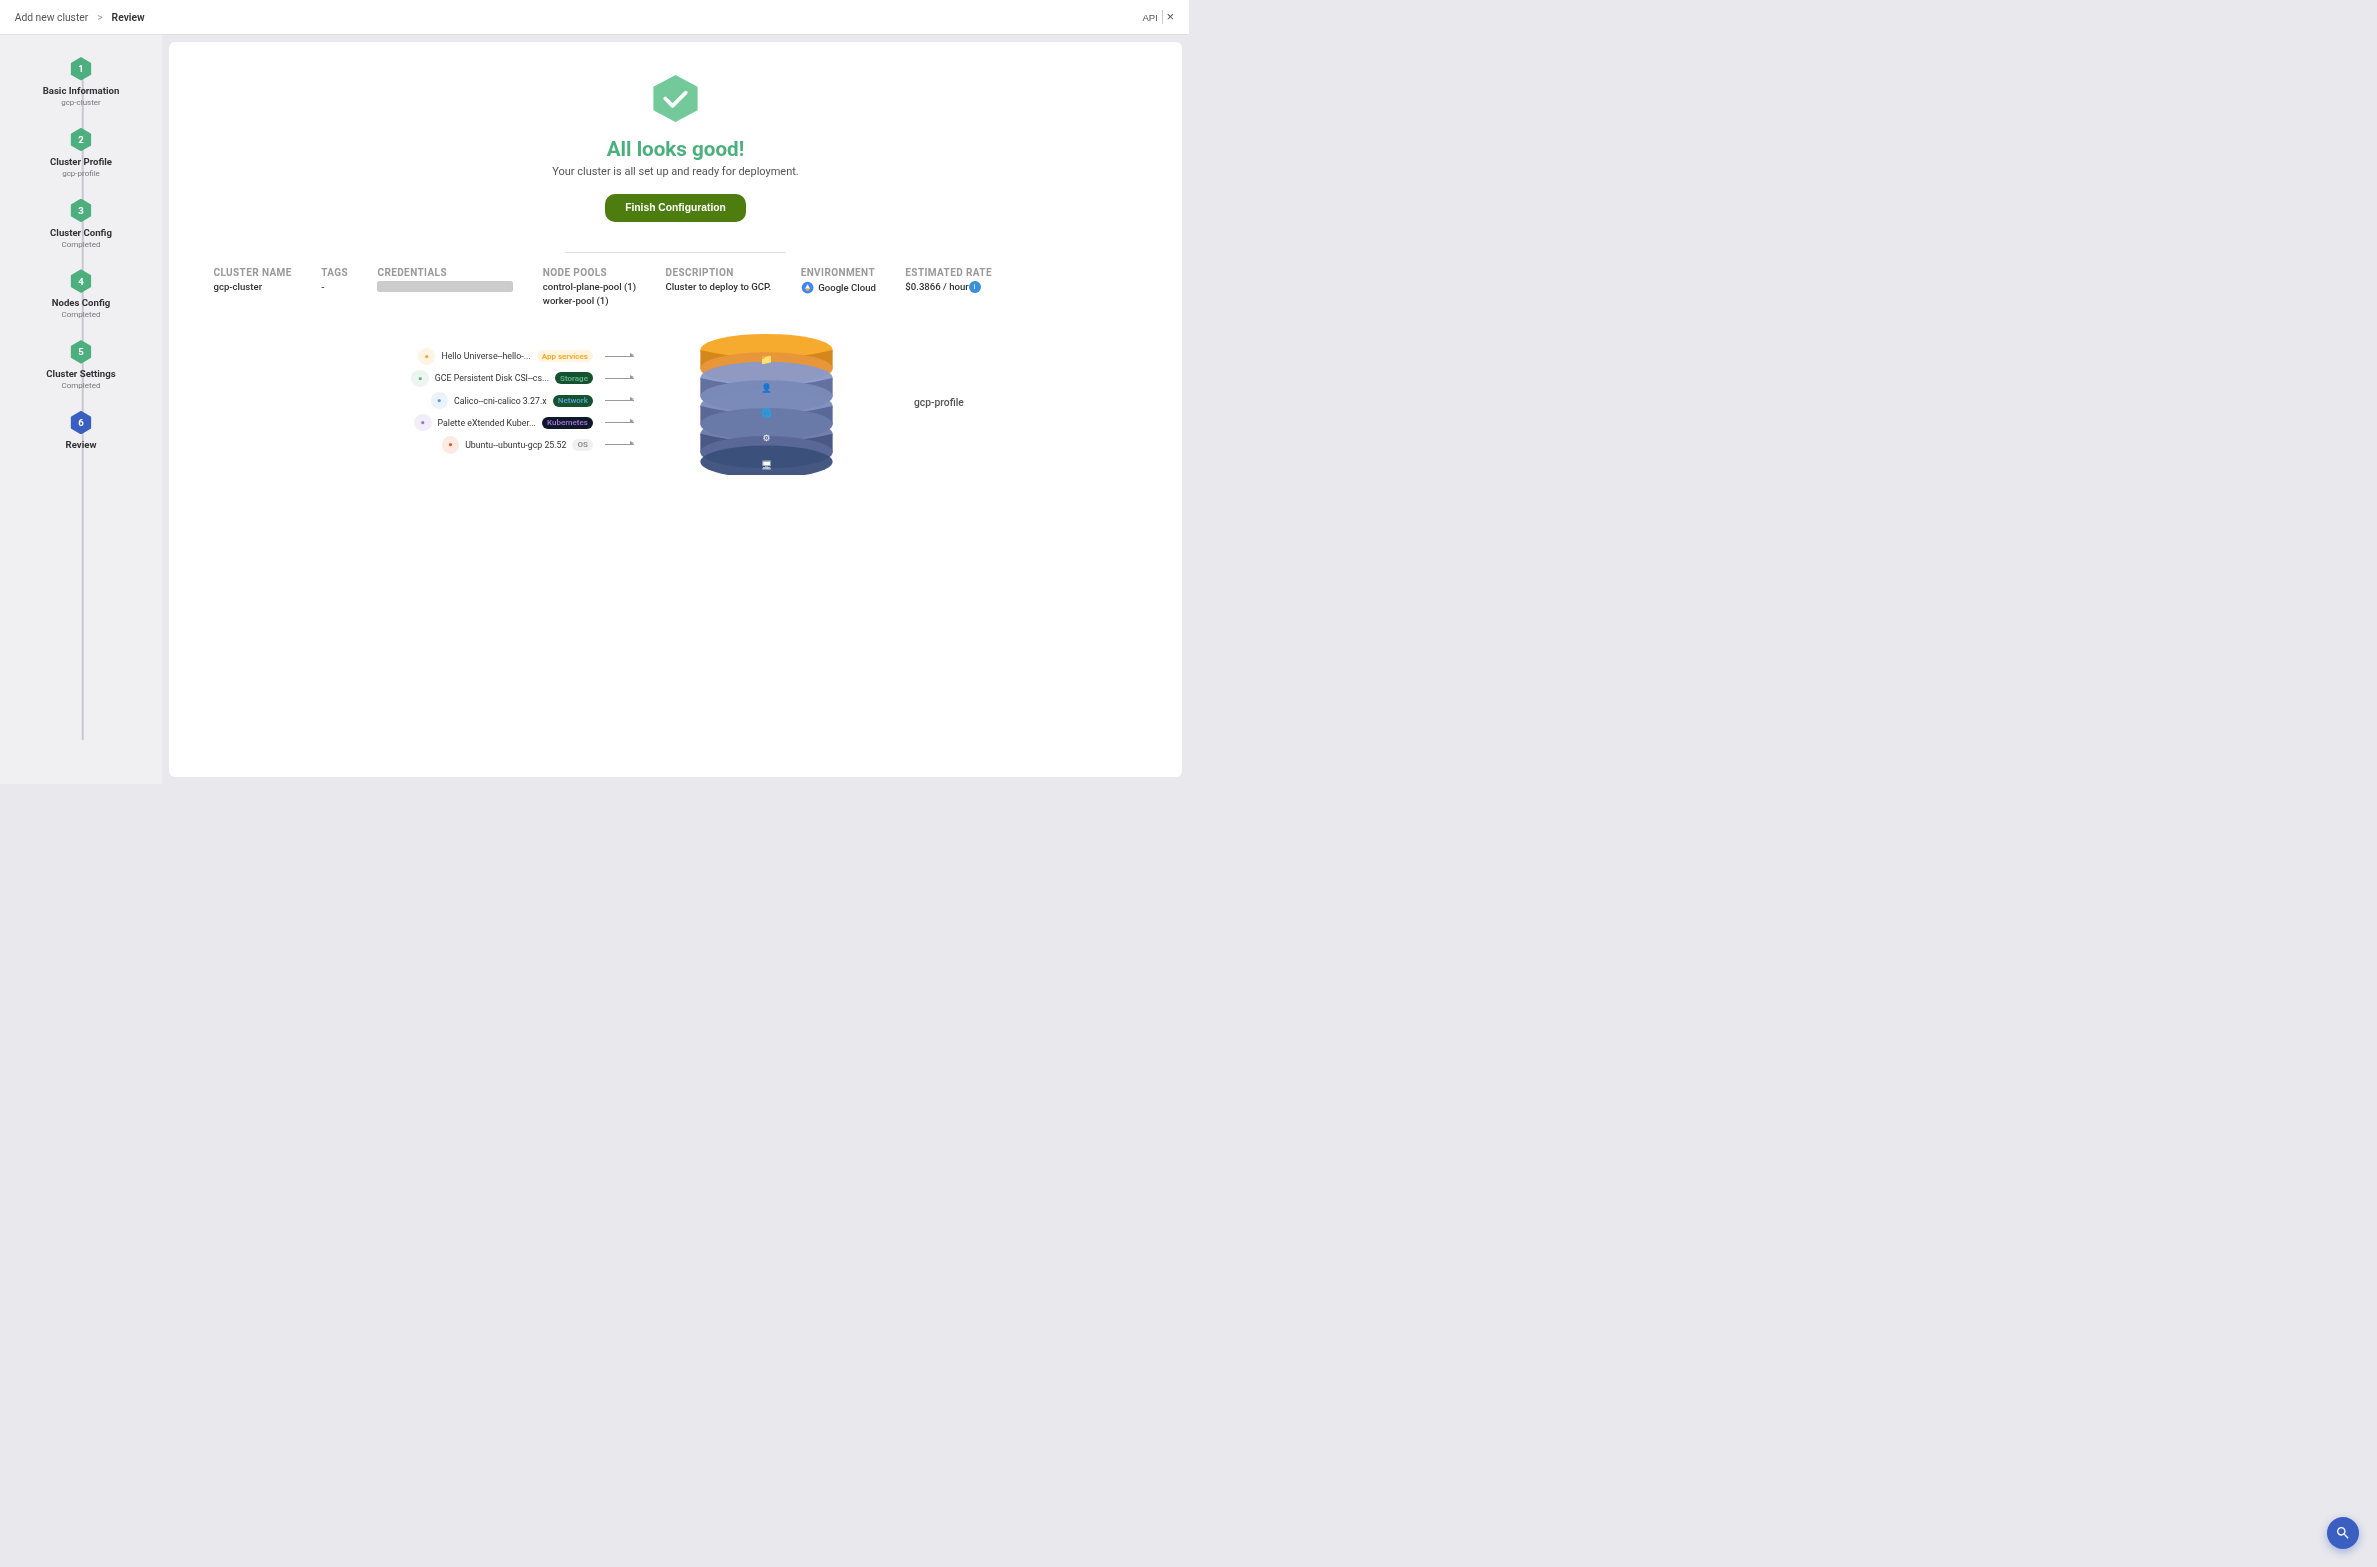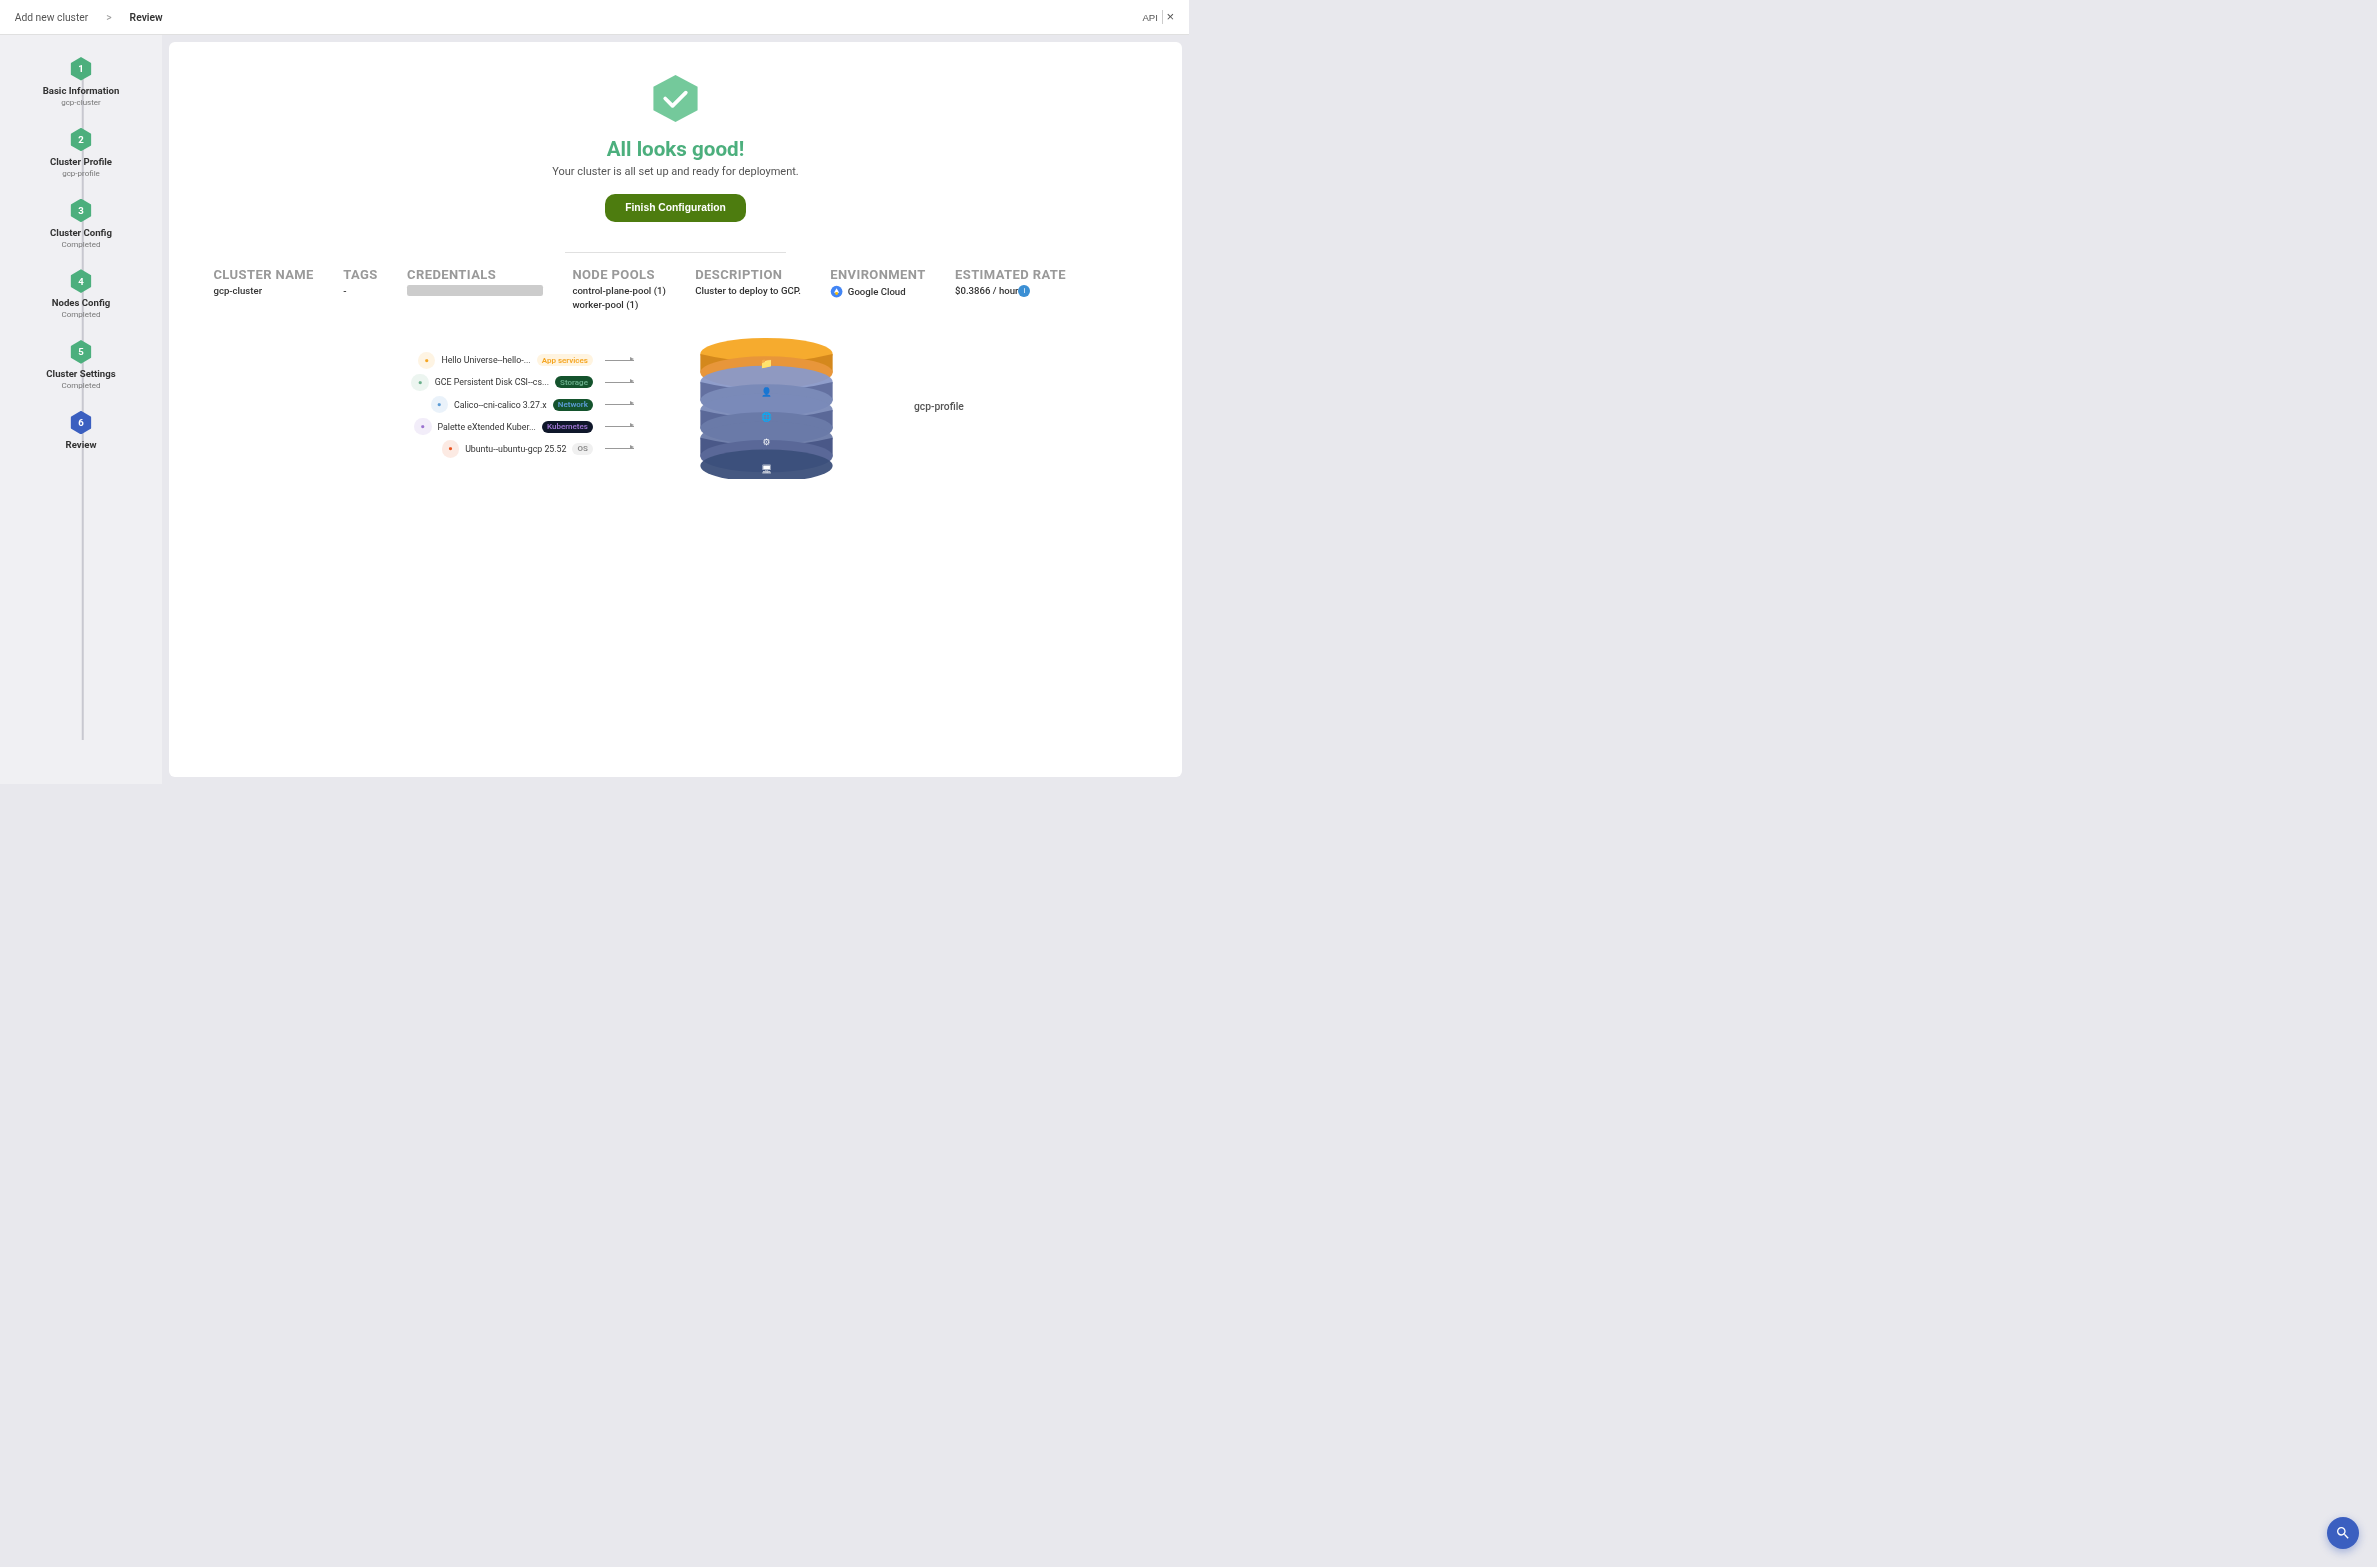--- a/index.html
+++ b/index.html
@@ -20,21 +20,21 @@
       background: #fff;
       padding: 0 14.7px;
       height: 35px;
       border-bottom: 0.7px solid #e0e0e0;
       position: relative;
       z-index: 10;
     }
     .title-bar-left {
       display: flex;
       align-items: center;
-      gap: 18px;
+      gap: 9px;
       font-size: 10.3px;
       color: #555;
       justify-content: center;
     }
     .title-bar-left .separator { color: #999; }
     .title-bar-left .active { font-weight: 600; color: #333; }
     .title-bar-right {
       display: flex;
       align-items: center;
       gap: 4px;
@@ -190,21 +190,21 @@
     .cluster-info {
       display: flex;
       gap: 29.4px;
       width: 100%;
       padding: 0 14.7px;
       margin-bottom: 22px;
       flex-wrap: wrap;
     }
     .info-col { display: flex; flex-direction: column; gap: 2.9px; }
     .info-label {
-      font-size: 13px;
+      font-size: 10px;
       font-weight: 700;
       color: #999;
       text-transform: uppercase;
       letter-spacing: 0.4px;
     }
     .info-value {
       font-size: 9.6px;
       color: #333;
       font-weight: 500;
     }

